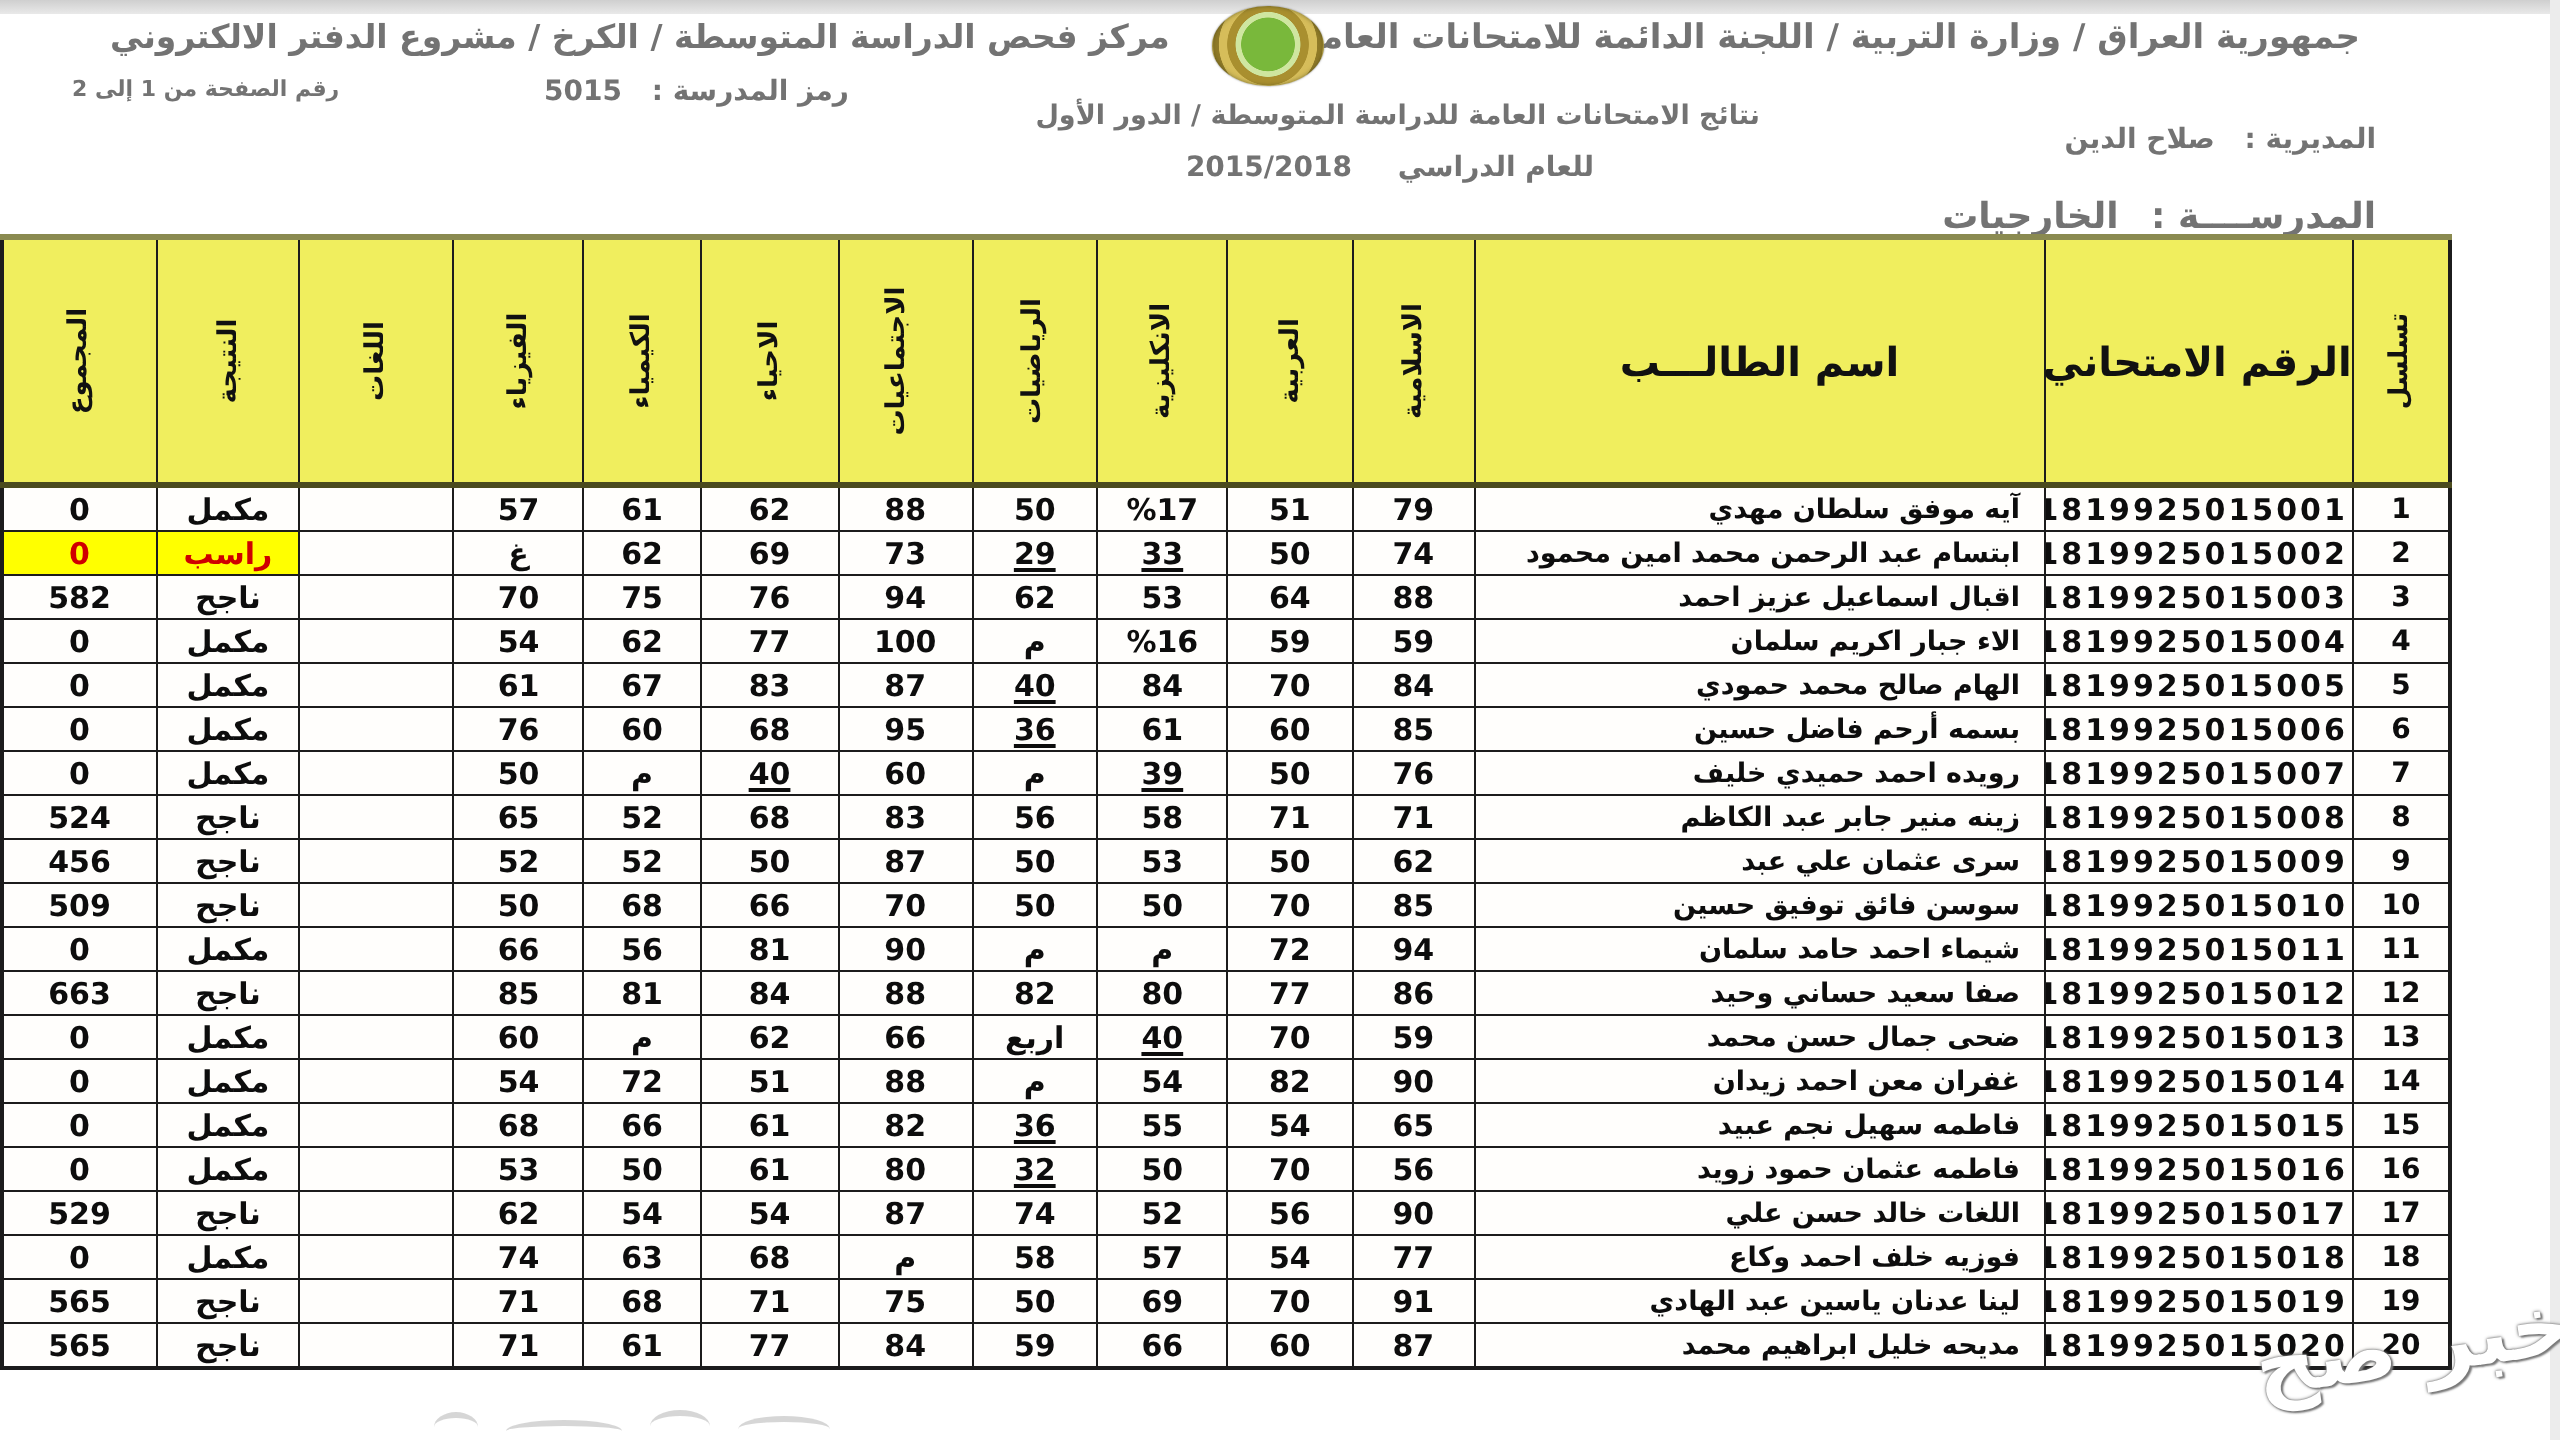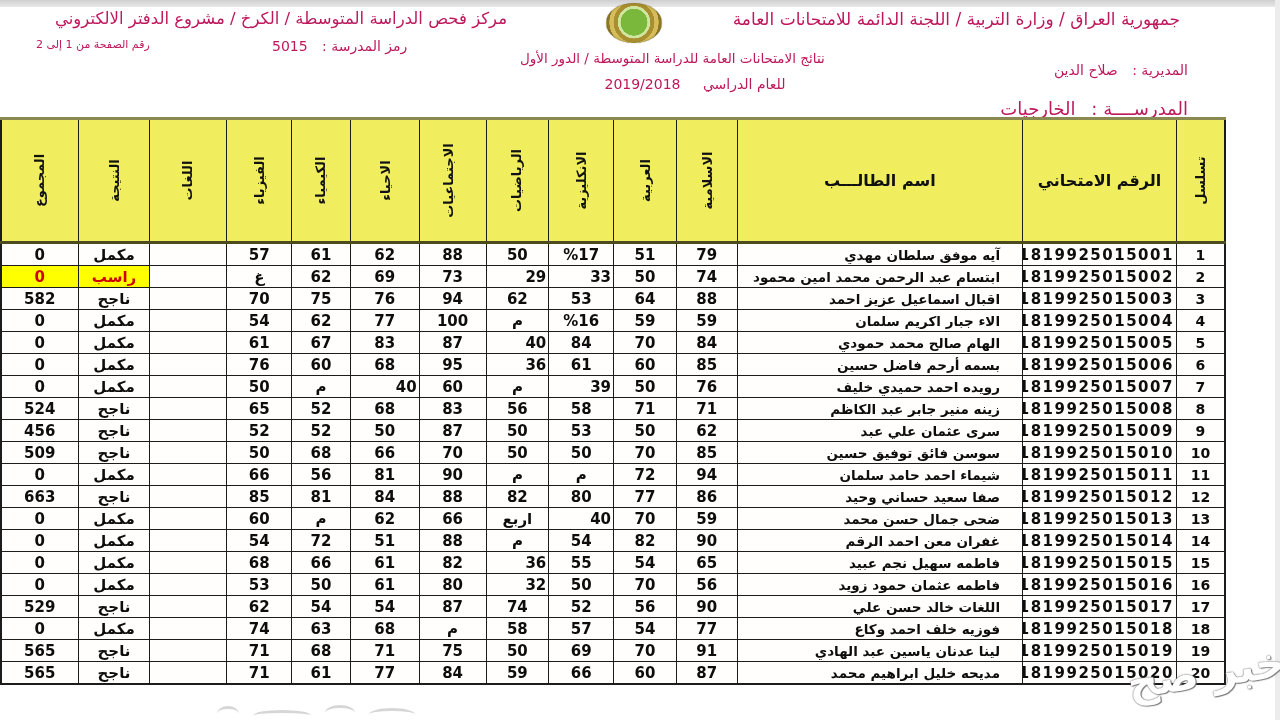--- a/index.html
+++ b/index.html
@@ -8,21 +8,21 @@
     background:#ffffff;
     font-family:"DejaVu Sans", sans-serif;
     direction:rtl;
   }
   .abs{position:absolute;}
   
   .top-strip{left:0;top:0;width:1280px;height:7px;background:linear-gradient(#cfcfcf,#e9e9e9);}
   .right-strip{right:0;top:0;width:5px;height:720px;background:#ececec;}
 
   
-  .hdr{font-weight:normal;color:#be185d;white-space:nowrap;}
+  .hdr{font-weight:bold;color:#737373;white-space:nowrap;}
   .t-right{top:9px;right:100px;font-size:17px;}
   .t-left{top:9px;left:55px;font-size:16.5px;direction:rtl;}
   .l2-code{top:38px;left:272px;font-size:14px;}
   .l2-pages{top:38px;left:36px;font-size:11px;}
   .c-title{top:50px;left:520px;width:360px;text-align:left;font-size:13.5px;}
   .c-year{top:76px;left:545px;width:300px;text-align:center;font-size:14px;}
   .c-year .yr{margin-right:18px;letter-spacing:.5px;}
   .dir-line{top:62px;right:92px;font-size:14px;}
   .sch-line{top:98px;right:92px;font-size:18px;}
   .val{margin-right:10px;}
@@ -34,30 +34,30 @@
 
   
   table.res{position:absolute;left:0;top:117px;width:1226px;border-collapse:collapse;table-layout:fixed;
     border:2px solid #1c1c1c;border-top:3px solid #8a8a50;}
   table.res thead th{
     background:#f0ee5e;border:1.5px solid #1c1c1c;height:121px;padding:0;
     font-size:13px;font-weight:bold;color:#111;vertical-align:middle;text-align:center;
     border-bottom:3px solid #4b4b1e;
   }
   table.res th .rot{display:inline-block;transform:rotate(-90deg);white-space:nowrap;}
-  table.res th .hor{display:inline-block;white-space:nowrap;font-size:16px;}
+  table.res th .hor{display:inline-block;white-space:nowrap;font-size:20px;}
   table.res td{
     border:1.5px solid #1c1c1c;height:21px;padding:0 2px;
     font-size:15px;font-weight:bold;color:#0d0d0d;text-align:center;vertical-align:middle;
     white-space:nowrap;overflow:hidden;background:#fffefc;
   }
-  table.res td.name{text-align:right;padding-right:22px;font-size:13.5px;}
+  table.res td.name{text-align:right;padding-right:12px;font-size:13.5px;}
   table.res td.exam{letter-spacing:1.5px;font-size:15px;}
   table.res td.c-no{font-size:14px;}
-  table.res td.u{text-decoration-thickness:2px;text-underline-offset:2px;text-align:right;}
+  table.res td.u{text-decoration:underline;text-decoration-thickness:2px;text-underline-offset:2px;}
   table.res td.hl{background:#ffff00;color:#cf0000;}
 
   
   .watermark{right:-6px;top:648px;font-size:42px;font-weight:bold;color:#ffffff;
     transform:rotate(-8deg);letter-spacing:2px;white-space:nowrap;
     text-shadow:0 0 1px #6a6a6a, 0 0 2px #8a8a8a, 1px 1px 1px #777;}
 
   
   .scribble{left:185px;top:702px;width:230px;height:18px;opacity:.35;}
   .scribble i{display:inline-block;border-top:3px solid #8d8d8d;border-radius:60% 60% 0 0;height:10px;margin-left:14px;vertical-align:bottom;}
@@ -75,21 +75,21 @@
 
 <div class="abs hdr l2-code">
   <span>رمز المدرسة :</span>
   <span class="val">5015</span>
 </div>
 <div class="abs hdr l2-pages">رقم الصفحة من 1 إلى 2</div>
 
 <div class="abs hdr c-title">نتائج الامتحانات العامة للدراسة المتوسطة / الدور الأول</div>
 <div class="abs hdr c-year">
   <span>للعام الدراسي</span>
-  <span class="yr" dir="ltr">2019/2018</span>
+  <span class="yr" dir="ltr">2015/2018</span>
 </div>
 
 <div class="abs hdr dir-line">
   <span>المديرية :</span>
   <span class="val">صلاح الدين</span>
 </div>
 <div class="abs hdr sch-line">
   <span>المدرســــة :</span>
   <span class="val">الخارجيات</span>
 </div>
@@ -334,21 +334,21 @@
         <td class="c-biology">62</td>
         <td class="c-chemistry">م</td>
         <td class="c-physics">60</td>
         <td class="c-languages"></td>
         <td class="c-result">مكمل</td>
         <td class="c-total">0</td>
       </tr>
       <tr>
         <td class="c-no">14</td>
         <td class="c-exam_no exam">1819925015014</td>
-        <td class="c-name name">غفران معن احمد الرقم</td>
+        <td class="c-name name">غفران معن احمد زيدان</td>
         <td class="c-islamic">90</td>
         <td class="c-arabic">82</td>
         <td class="c-english">54</td>
         <td class="c-math">م</td>
         <td class="c-social">88</td>
         <td class="c-biology">51</td>
         <td class="c-chemistry">72</td>
         <td class="c-physics">54</td>
         <td class="c-languages"></td>
         <td class="c-result">مكمل</td>

